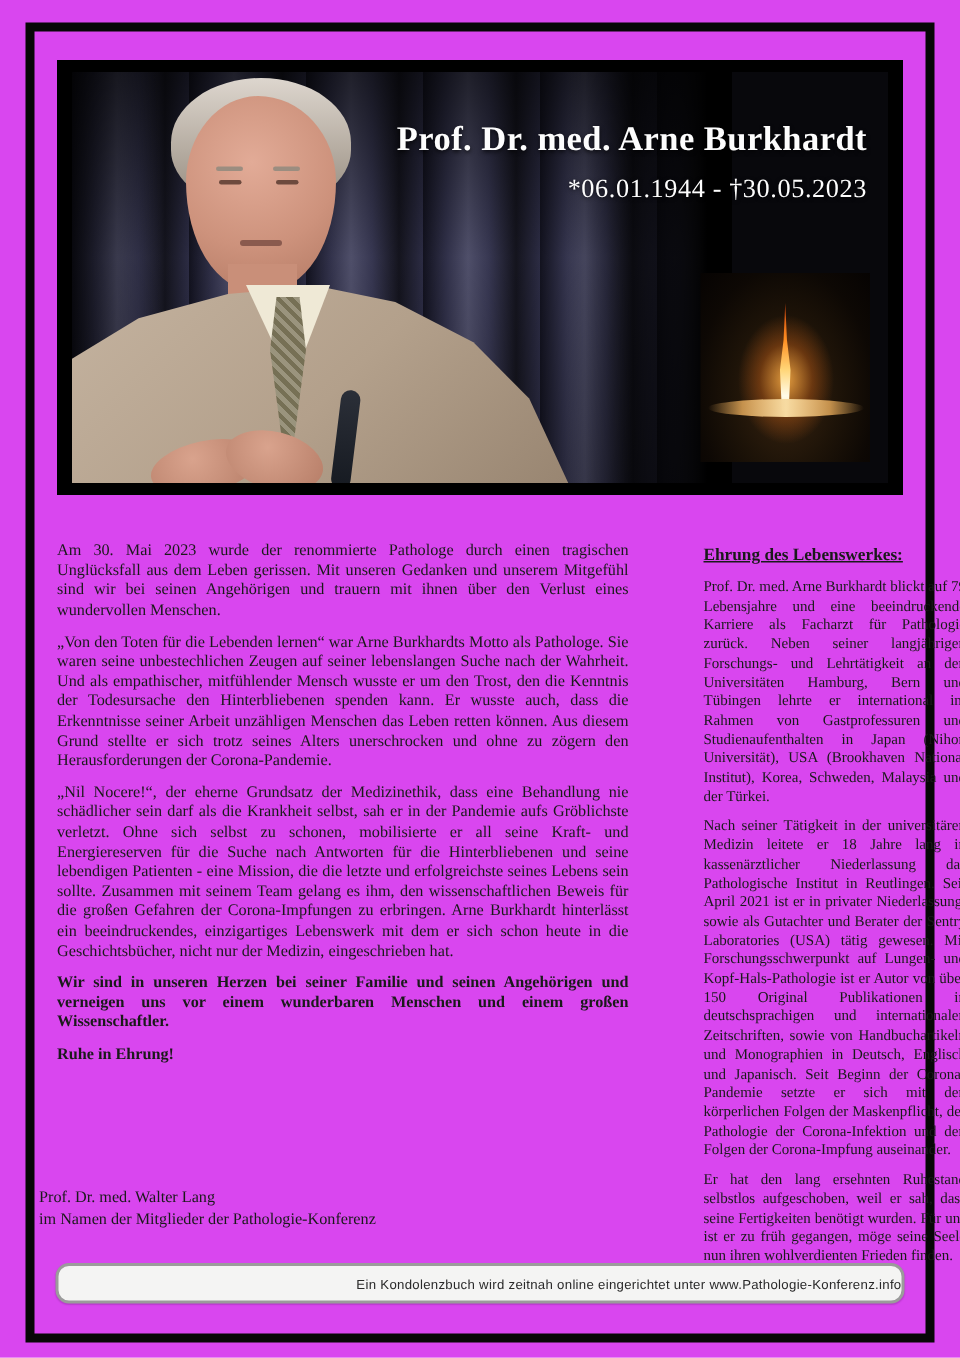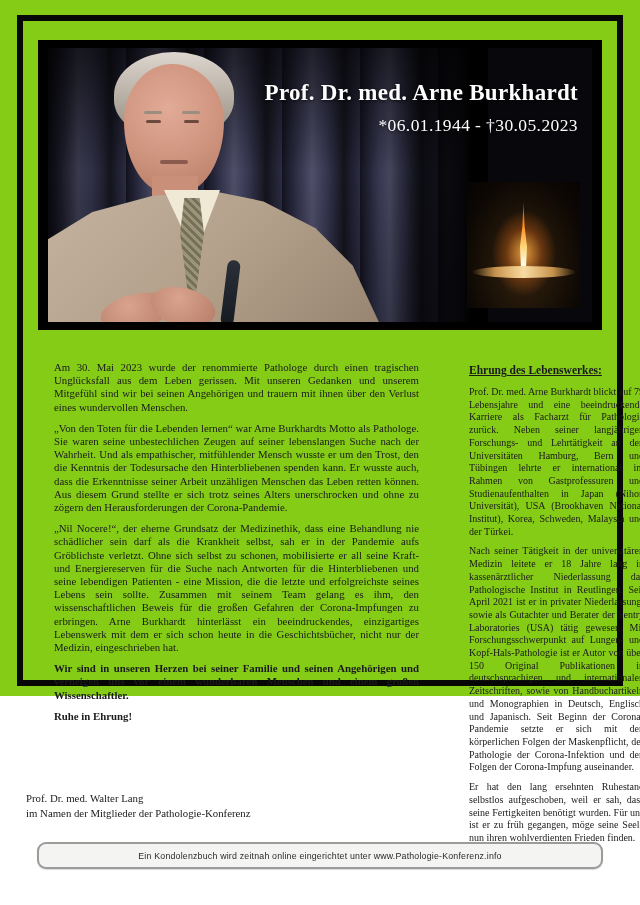--- a/index.html
+++ b/index.html
@@ -1,17 +1,17 @@
 <!DOCTYPE html>
 <html lang="de"><head>
 <meta charset="utf-8">
 <style>
   html,body{margin:0;padding:0;}
   body{width:640px;height:905px;background:#ffffff;overflow:hidden;}
-  .page{position:relative;width:640px;height:696px;background:#84cc16;
+  .page{position:relative;width:640px;height:905px;background:#d946ef;
         font-family:"Liberation Serif",serif;color:#1a1a1a;}
 
   
   .page-frame{position:absolute;left:17px;top:15px;right:17px;bottom:10px;
               border:6px solid #070707;pointer-events:none;}
 
   
   .photo{position:absolute;left:38px;top:40px;width:564px;height:290px;
          background:#000;overflow:hidden;}
   .scene{position:absolute;left:10px;top:8px;right:10px;bottom:8px;overflow:hidden;
@@ -80,36 +80,36 @@
 
   
   .farewell{position:absolute;left:24px;right:24px;top:337px;text-align:center;
             font-size:14px;color:#111;}
   .farewell .bold{font-weight:bold;}
 
   
   .col-left{position:absolute;left:38px;top:361px;width:381px;
             font-size:10.8px;line-height:13.2px;text-align:justify;
             -webkit-hyphens:auto;hyphens:auto;}
-  .col-left p{margin:0 0 8px 16px;}
+  .col-left p{margin:0 0 8px 0;}
   .col-left p.bold{font-weight:bold;}
 
   .col-right{position:absolute;left:429px;top:363px;width:175px;
              font-size:10px;line-height:12.7px;text-align:justify;
              -webkit-hyphens:auto;hyphens:auto;margin-left:40px;}
   .col-right h3{margin:0 0 9px 0;font-size:11.5px;line-height:14px;
                 font-weight:bold;text-decoration:underline;text-align:left;}
   .col-right p{margin:0 0 7px 0;}
 
   .signature{position:absolute;left:26px;top:791px;font-size:10.8px;line-height:14.5px;}
 
   
   .footer-box{position:absolute;left:37px;top:842px;width:566px;height:27px;
               box-sizing:border-box;border:2px solid #9b9b9b;border-radius:9px;
-              background:#f4f4f3;display:flex;align-items:center;justify-content:center;
+              background:#f4f4f3;display:flex;align-items:center;justify-content:flex-end;
               box-shadow:0 1px 1px rgba(0,0,0,.15);}
   .footer-box span{font-family:"Liberation Sans",sans-serif;font-size:8.8px;
                    letter-spacing:.2px;color:#2a2a2a;}
 </style>
 </head>
 <body>
 
 <div class="page">
   <div class="page-frame"></div>
 

